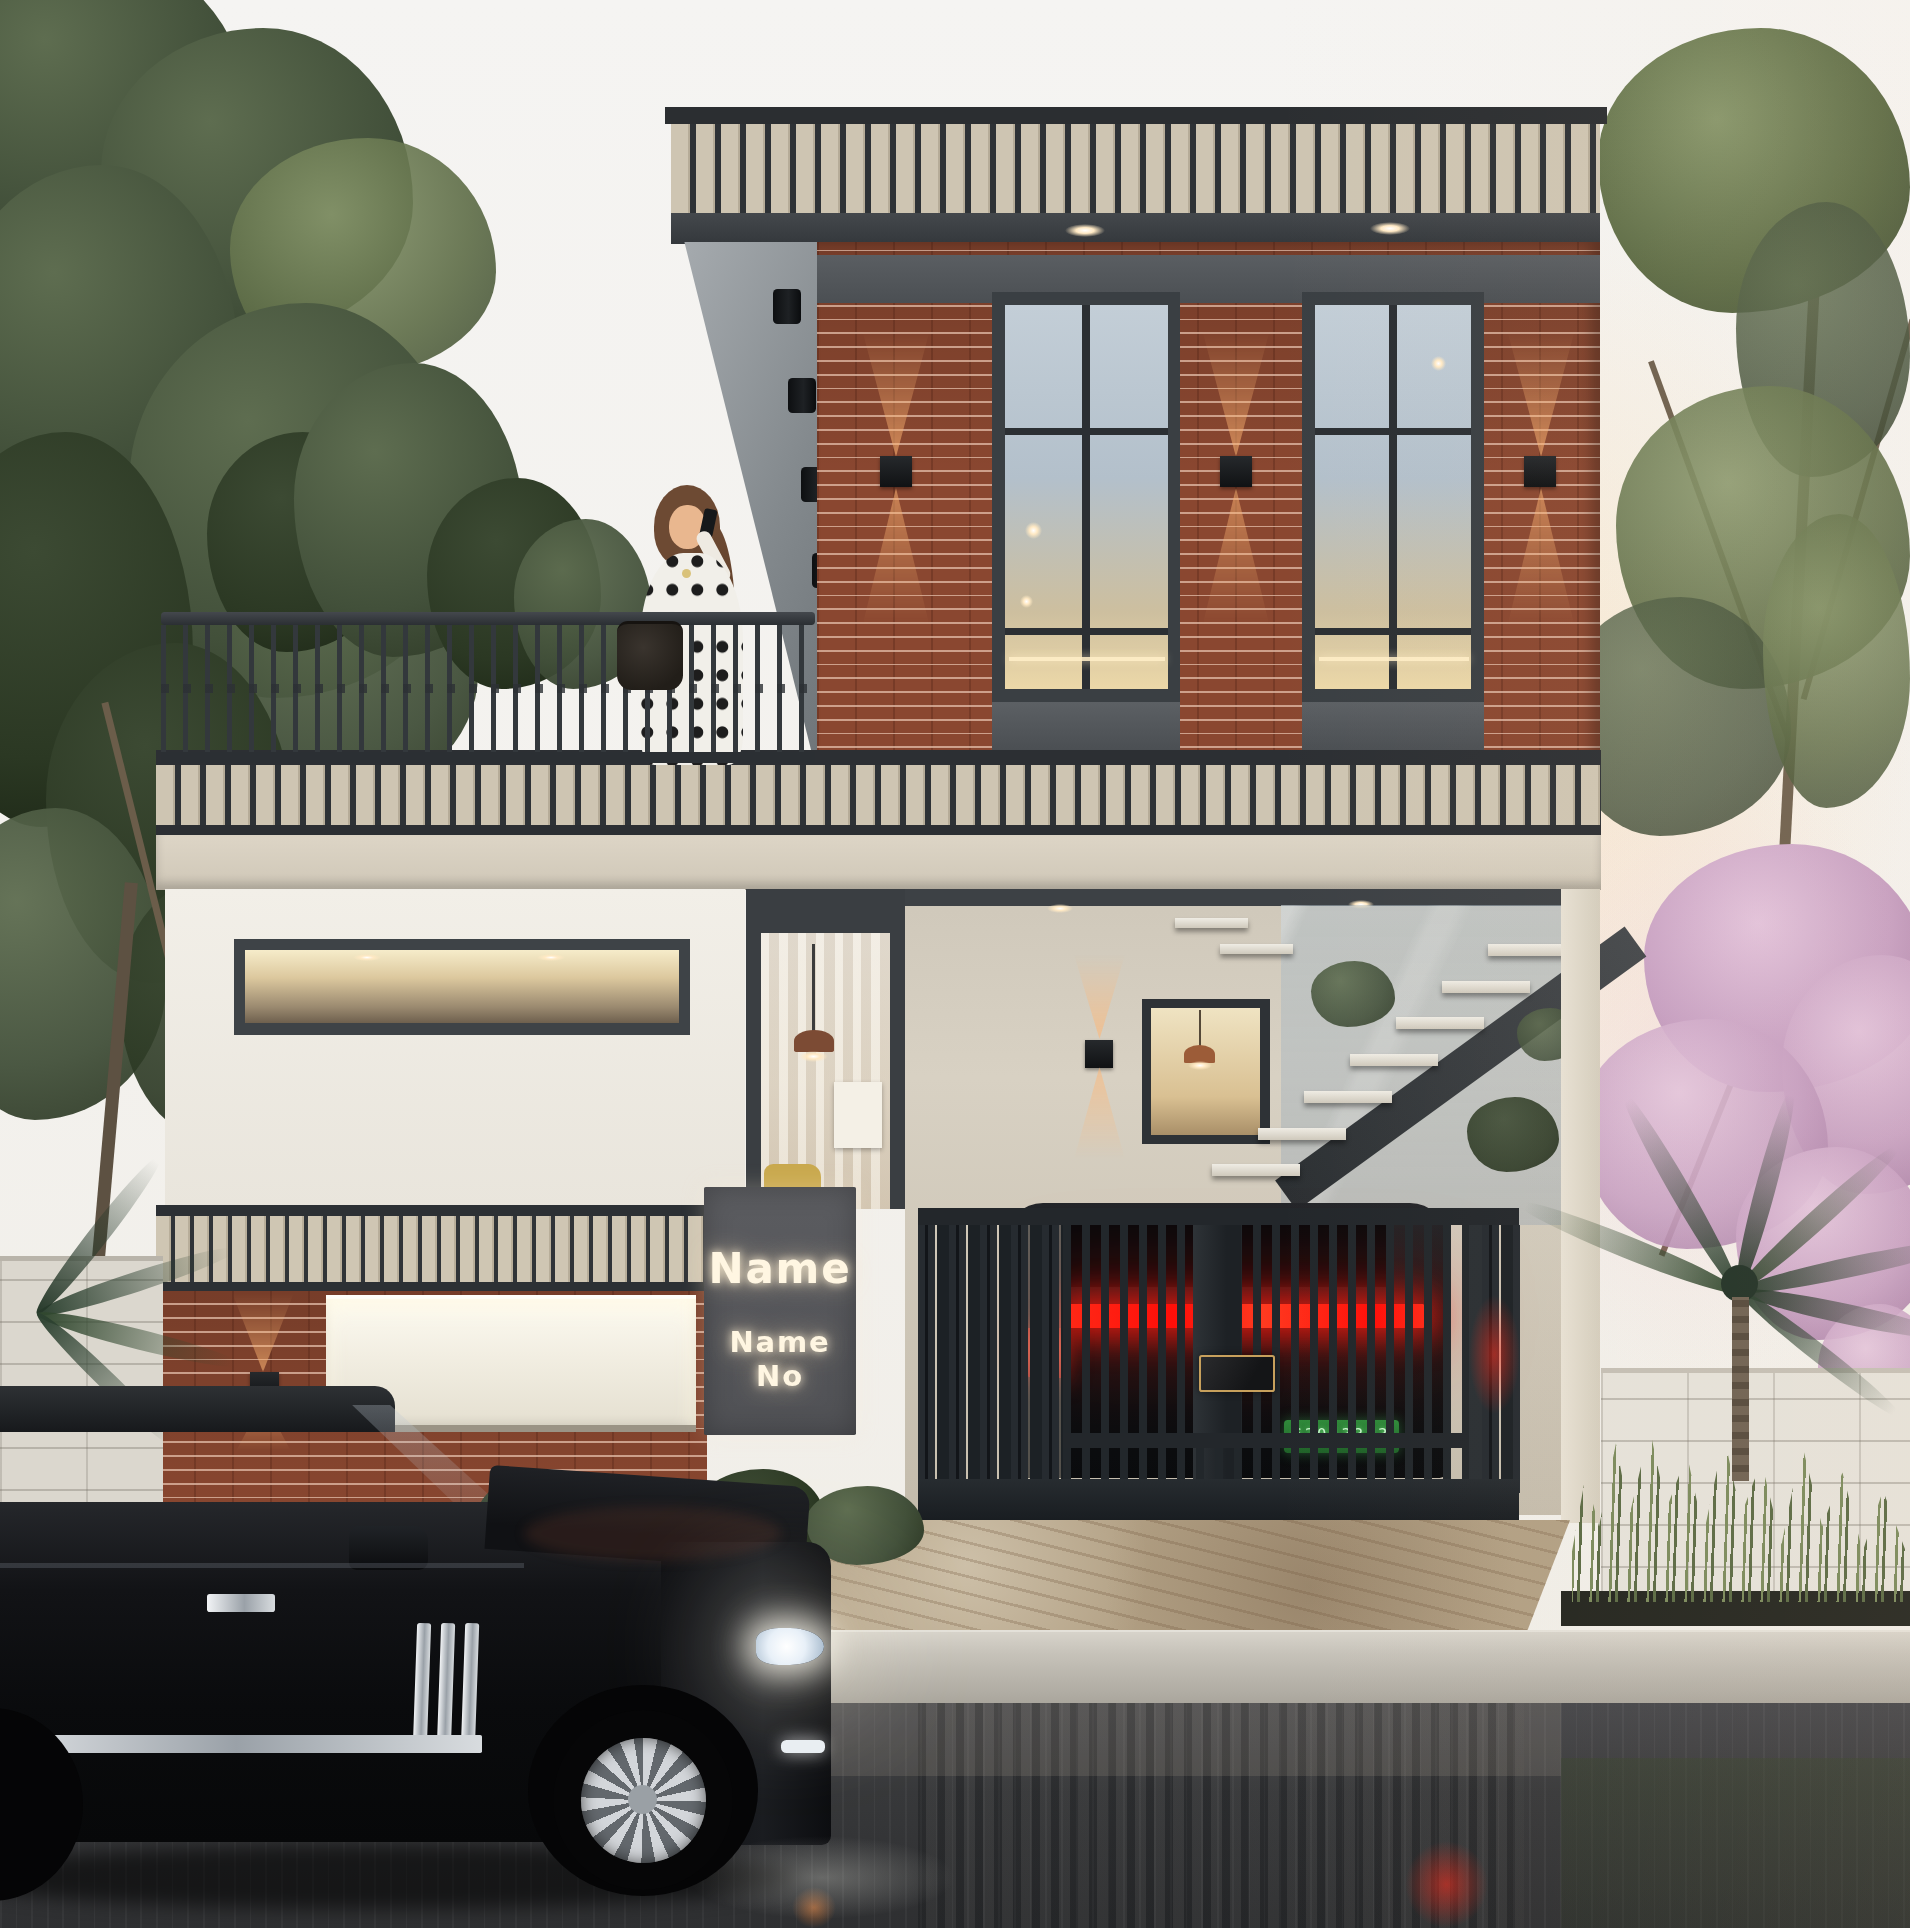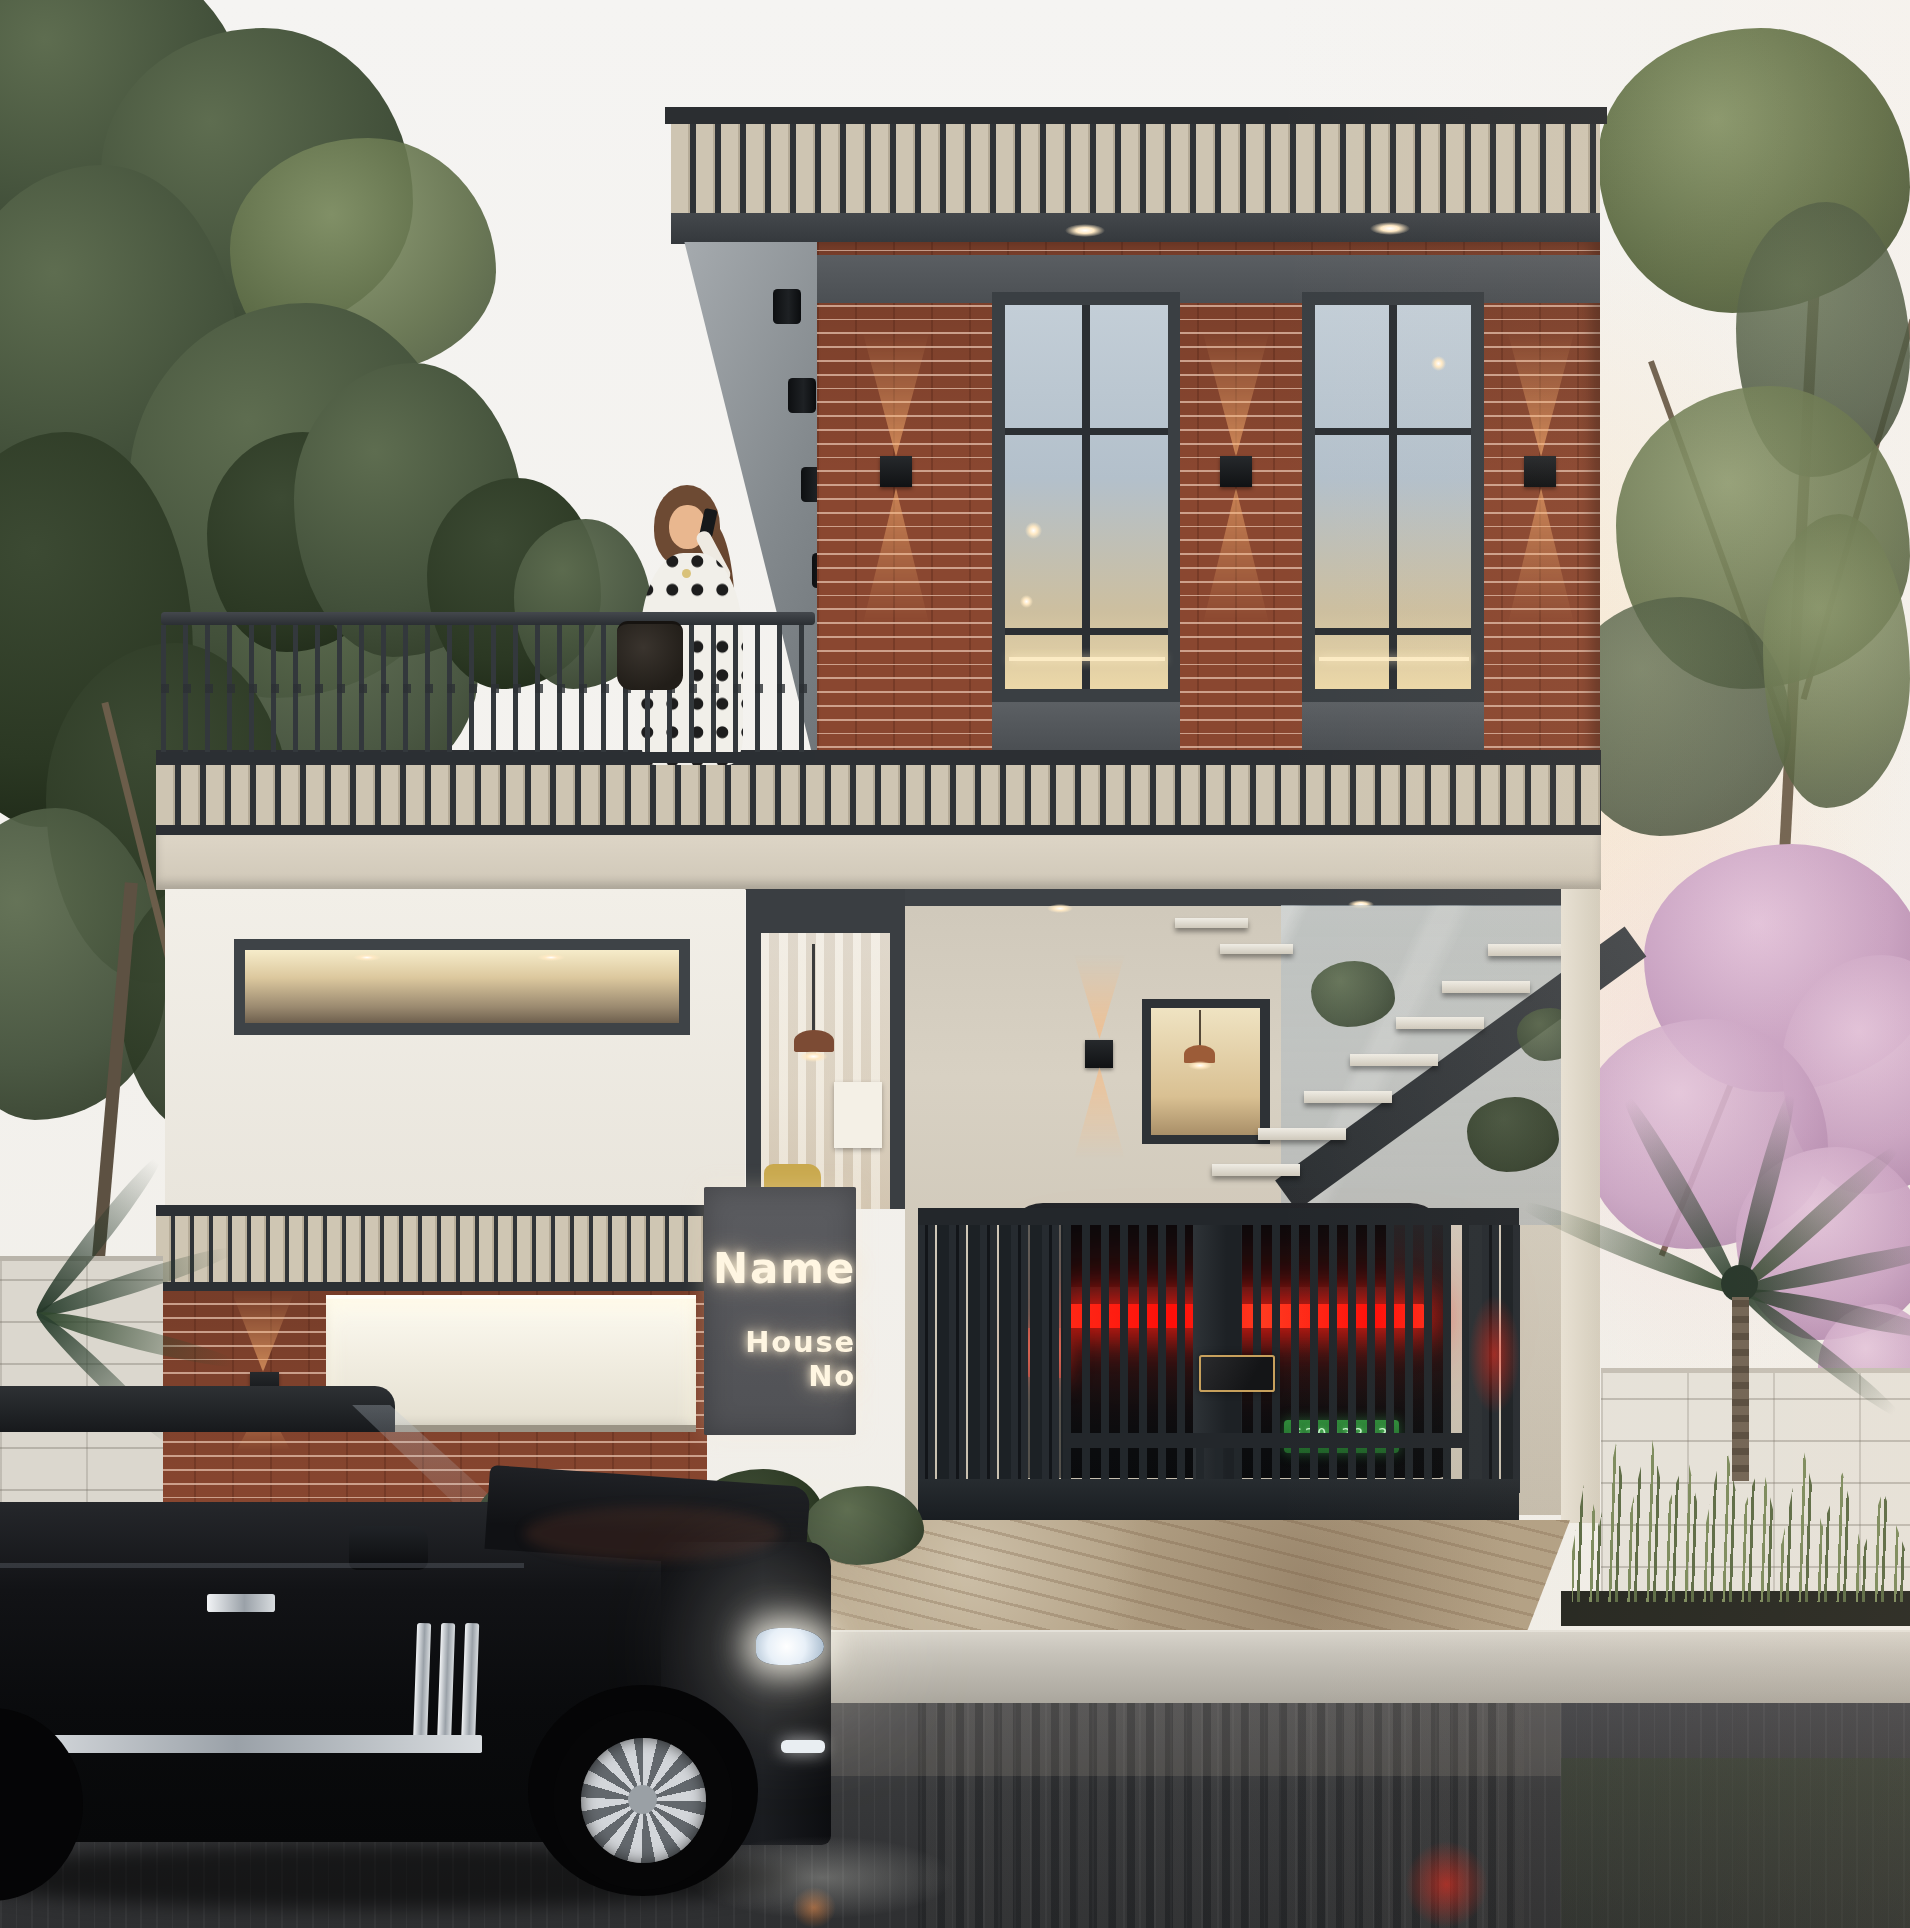--- a/index.html
+++ b/index.html
@@ -23,21 +23,21 @@
      repeating-linear-gradient(90deg,rgba(115,110,100,.25) 0 1.8px,transparent 1.8px 86px);}
   .bars{background:repeating-linear-gradient(90deg,#22272b 0 8.3px,rgba(0,0,0,0) 8.3px 19px);}
   .bars-dense{background:repeating-linear-gradient(90deg,#262b30 0 7.3px,#121519 7.3px 10px,#262b30 10px 17.4px,rgba(205,196,178,.38) 17.4px 19px,#1c2125 19px 31px);}
   .grass{background:repeating-linear-gradient(92deg,transparent 0 4.6px,#7a8a5c 4.6px 7.3px,transparent 7.3px 11px,#5a6a44 11px 13.8px,transparent 13.8px 19px);}
   .cone-up{clip-path:polygon(50% 100%,2% 0,98% 0);background:linear-gradient(180deg,rgba(255,186,120,0) 0%,rgba(255,182,116,.55) 92%);filter:blur(1.8px);}
   .cone-down{clip-path:polygon(50% 0,2% 100%,98% 100%);background:linear-gradient(0deg,rgba(255,186,120,0) 0%,rgba(255,182,116,.5) 92%);filter:blur(1.8px);}
   .sconce-box{background:linear-gradient(180deg,#26292c,#101214);box-shadow:0 1.8px 3.7px rgba(0,0,0,.4);}
   .dl{background:radial-gradient(closest-side,#ffffff 0%,#ffe9c4 45%,rgba(255,233,196,0) 100%);}
   .tread{background:linear-gradient(180deg,#efece4,#cfc9bc);box-shadow:0 3.7px 5.5px rgba(0,0,0,.38);}
   .chrome{background:linear-gradient(90deg,#f2f4f6,#9aa1a8 55%,#d8dcdf);border-radius:2.8px;}
-  .sign-text{color:#fff6e2;text-align:right;letter-spacing:1.8px;
+  .sign-text{color:#fff6e2;text-align:center;letter-spacing:1.8px;
      text-shadow:0 0 9.2px rgba(255,242,214,.95),0 0 24px rgba(255,230,190,.7);}
   .plate-text{color:#c9f6cd;font-family:"DejaVu Sans Mono","Liberation Mono",monospace;
      text-shadow:0 0 5.5px rgba(140,255,150,.8);letter-spacing:2.8px;}
   .glassdiag{background:
      linear-gradient(115deg,rgba(255,255,255,.28) 0 3%,transparent 7% 34%,rgba(255,255,255,.16) 37% 41%,transparent 45%),
      linear-gradient(180deg,rgba(175,190,200,.55),rgba(150,165,178,.45));}
 </style>
 </head>
 <body>
 
@@ -246,21 +246,21 @@
 
   <div class="abs" style="left:326px;top:1295px;width:370px;height:134px;background:linear-gradient(180deg,#fdfbf2 0%,#f2eee2 45%,#e4dfd0 100%);box-shadow:inset 0 3.7px 0 #fffef8, inset 0 13px 22px rgba(255,250,230,.9), inset 0 -5.5px 9.2px rgba(0,0,0,.12);"></div>
   <div class="abs" style="left:326px;top:1425px;width:370px;height:7.3px;background:#9a9385;"></div>
 
   <div class="abs cone-up" style="left:231px;top:1293px;width:64px;height:79px;"></div>
   <div class="abs sconce-box" style="left:250px;top:1372px;width:29px;height:27.5px;"></div>
   <div class="abs cone-down" style="left:235px;top:1400px;width:57px;height:51px;"></div>
 
   <div class="abs" style="left:704px;top:1187px;width:152px;height:248px;background:linear-gradient(180deg,#5b5c60,#505155);box-shadow:0 0 22px rgba(255,240,210,.25), inset 0 0 27.5px rgba(0,0,0,.25);border-radius:1.8px;">
     <div class="abs sign-text" style="left:0;top:57px;width:100%;font-size:42px;font-weight:bold;">Name</div>
-    <div class="abs sign-text" style="left:0;top:138px;width:100%;font-size:29px;font-weight:bold;">House No</div>
+    <div class="abs sign-text" style="left:0;top:138px;width:100%;font-size:29px;font-weight:bold;">Name No</div>
   </div>
 
   <div class="abs blocks" style="left:0;top:1256px;width:163px;height:272px;border-top:5.5px solid #b9b4aa;"></div>
   <div class="abs blocks" style="left:1601px;top:1368px;width:309px;height:237px;border-top:5.5px solid #c4bfb5;background-color:#e5e2da;"></div>
 
   <div class="abs" style="left:707px;top:1520px;width:863px;height:112px;clip-path:polygon(0 0,100% 0,95% 100%,0 100%);
        background-color:#b2a084;background-image:
        repeating-linear-gradient(14deg,rgba(118,92,66,.28) 0 2.8px,transparent 2.8px 16.5px),
        radial-gradient(circle at 30% 40%,rgba(255,250,235,.35),transparent 30%),
        radial-gradient(circle at 70% 60%,rgba(96,72,50,.3),transparent 34%);"></div>

